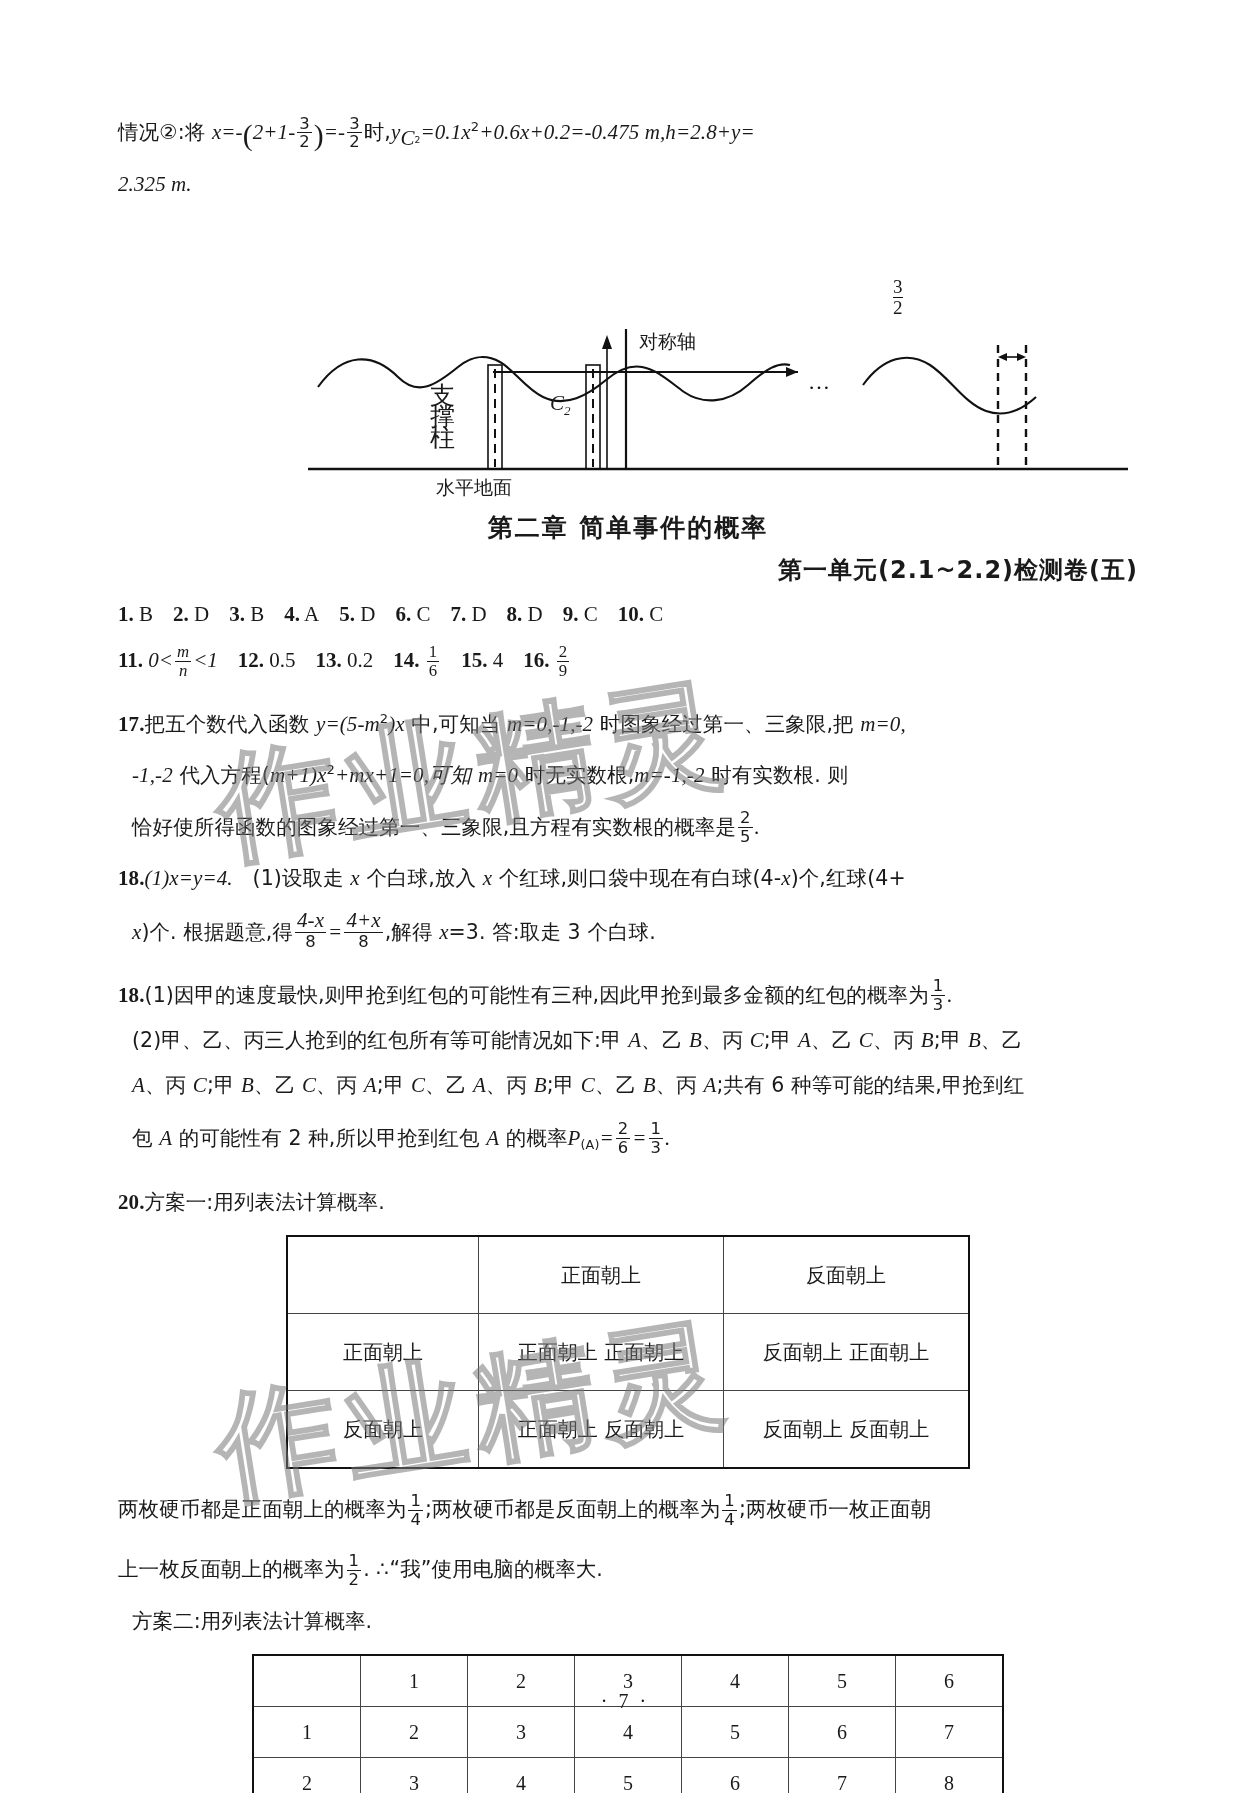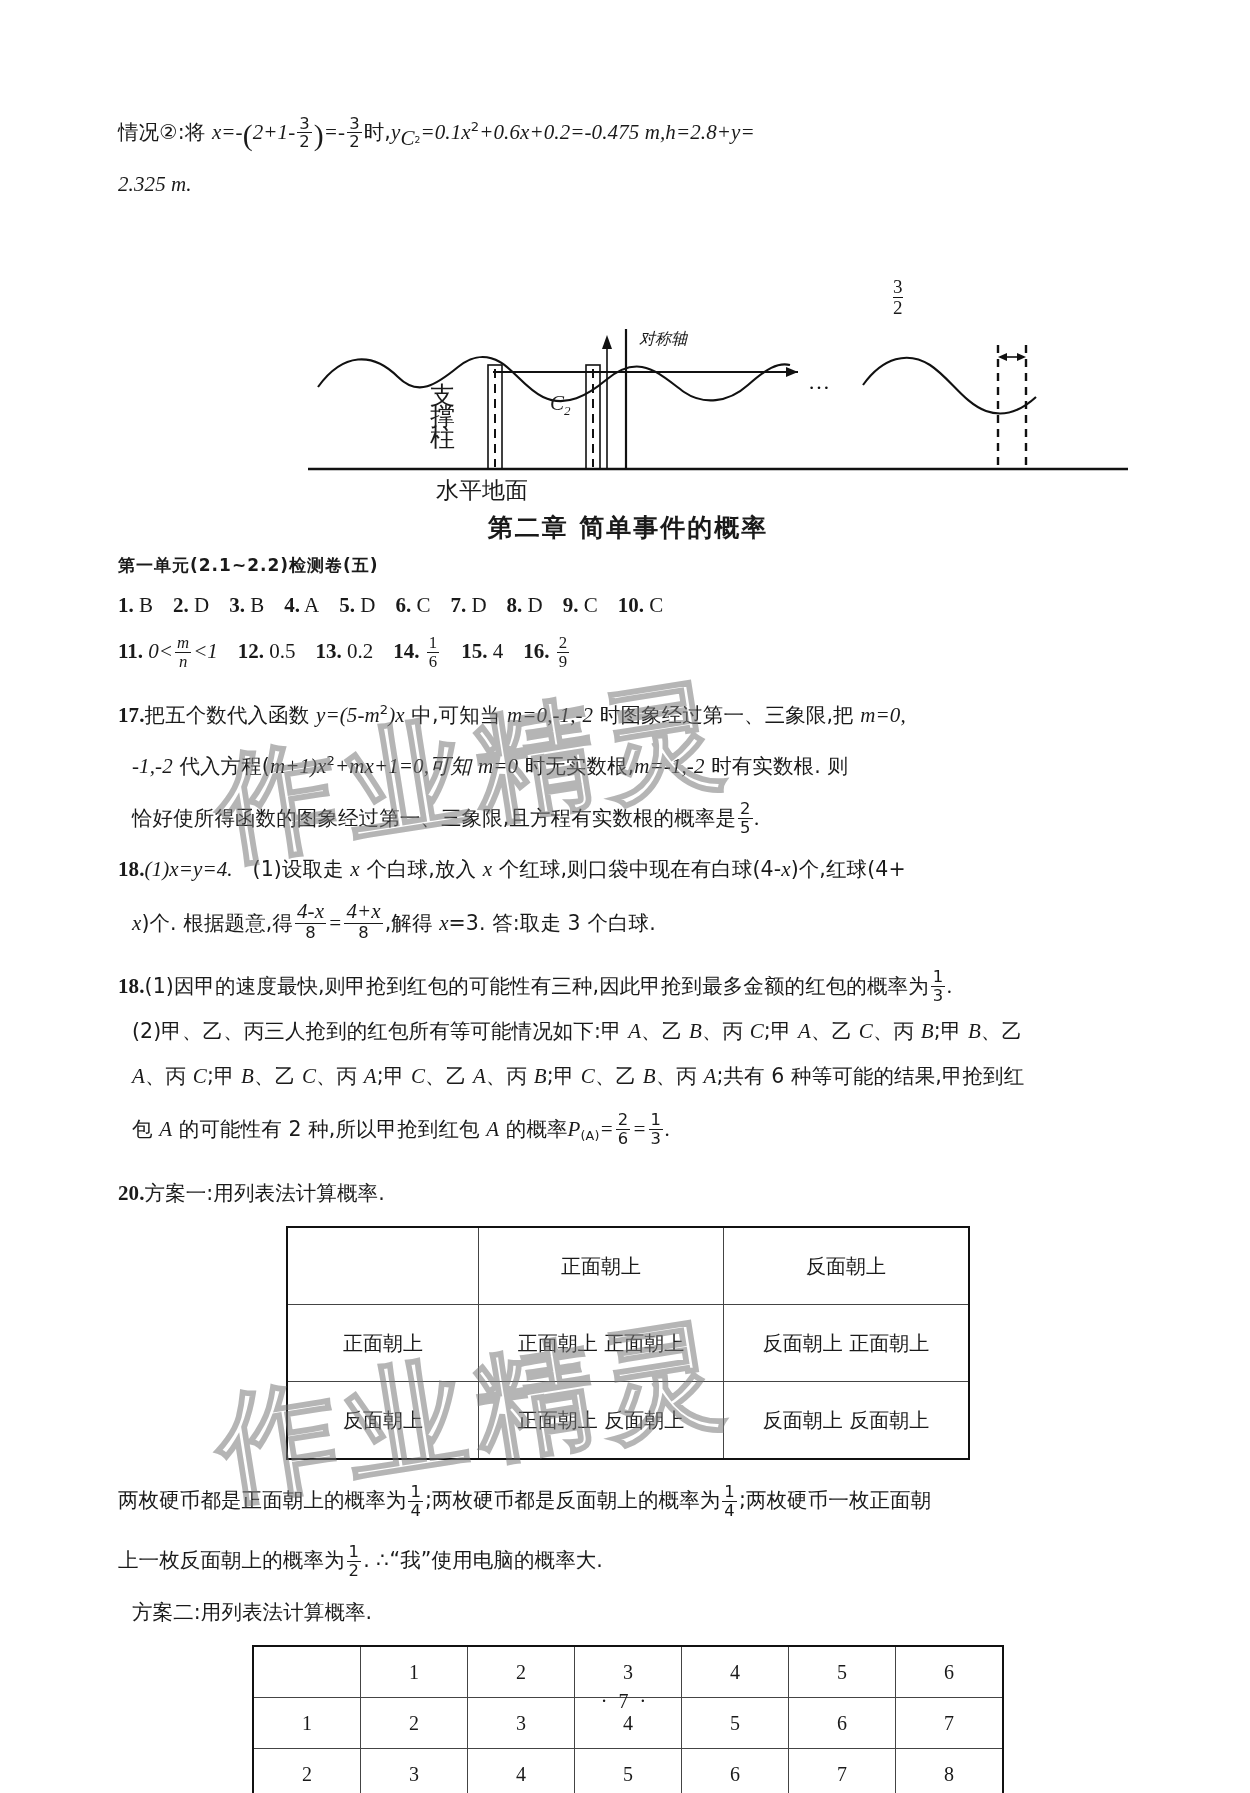--- a/index.html
+++ b/index.html
@@ -56,24 +56,24 @@
   
   .chapter-title{
     text-align:center;
     font-family:"DejaVu Sans", sans-serif;
     font-weight:bold;
     font-size:25px;
     letter-spacing:2px;
     margin:14px 0 10px 0;
   }
   .unit-title{
-    text-align:left;
+    text-align:right;
     font-family:"DejaVu Sans", sans-serif;
     font-weight:bold;
-    font-size:17px;
+    font-size:24px;
     letter-spacing:1px;
     margin:0 0 8px 0;
   }
 
   
   .ans-row{
     font-size:21px;
     line-height:40px;
     font-family:"Liberation Serif",serif;
   }
@@ -187,25 +187,25 @@
         <line x1="475" y1="152" x2="475" y2="250" stroke="#111" stroke-width="2" stroke-dasharray="9,6"></line>
 
         <line x1="880" y1="128" x2="880" y2="252" stroke="#111" stroke-width="2.4" stroke-dasharray="8,6"></line>
         <line x1="908" y1="128" x2="908" y2="252" stroke="#111" stroke-width="2.4" stroke-dasharray="8,6"></line>
 
         <line x1="882" y1="140" x2="906" y2="140" stroke="#111" stroke-width="1.6"></line>
         <polygon points="880,140 889,136 889,144" fill="#111"></polygon>
         <polygon points="908,140 899,136 899,144" fill="#111"></polygon>
       </svg>
 
-      <div style="position:absolute;left:521px;top:112px;font-family:'DejaVu Sans',sans-serif;font-size:16px;font-style:italic;">对称轴</div>
+      <div style="position:absolute;left:521px;top:112px;font-family:'DejaVu Sans',sans-serif;font-size:19px;">对称轴</div>
 
       <div style="position:absolute;left:312px;top:168px;width:18px;font-family:'DejaVu Sans',sans-serif;font-size:25px;line-height:21px;text-align:center;">支撑柱</div>
 
-      <div style="position:absolute;left:318px;top:258px;font-family:Liberation Serif, serif;font-size:23px;">水平地面</div>
+      <div style="position:absolute;left:318px;top:258px;font-family:Liberation Serif, serif;font-size:19px;">水平地面</div>
 
       <div style="position:absolute;left:432px;top:174px;font-family:'Liberation Serif',serif;font-style:italic;font-size:21px;"><span>C</span><sub style="font-size:0.62em;">2</sub></div>
 
       <div style="position:absolute;left:775px;top:60px;text-align:center;font-family:'Liberation Serif',serif;font-size:19px;line-height:20px;">
         <div>3</div>
         <div style="border-top:1.3px solid #111;">2</div>
       </div>
     </div>
 
     <div class="chapter-title">第二章    简单事件的概率</div>

